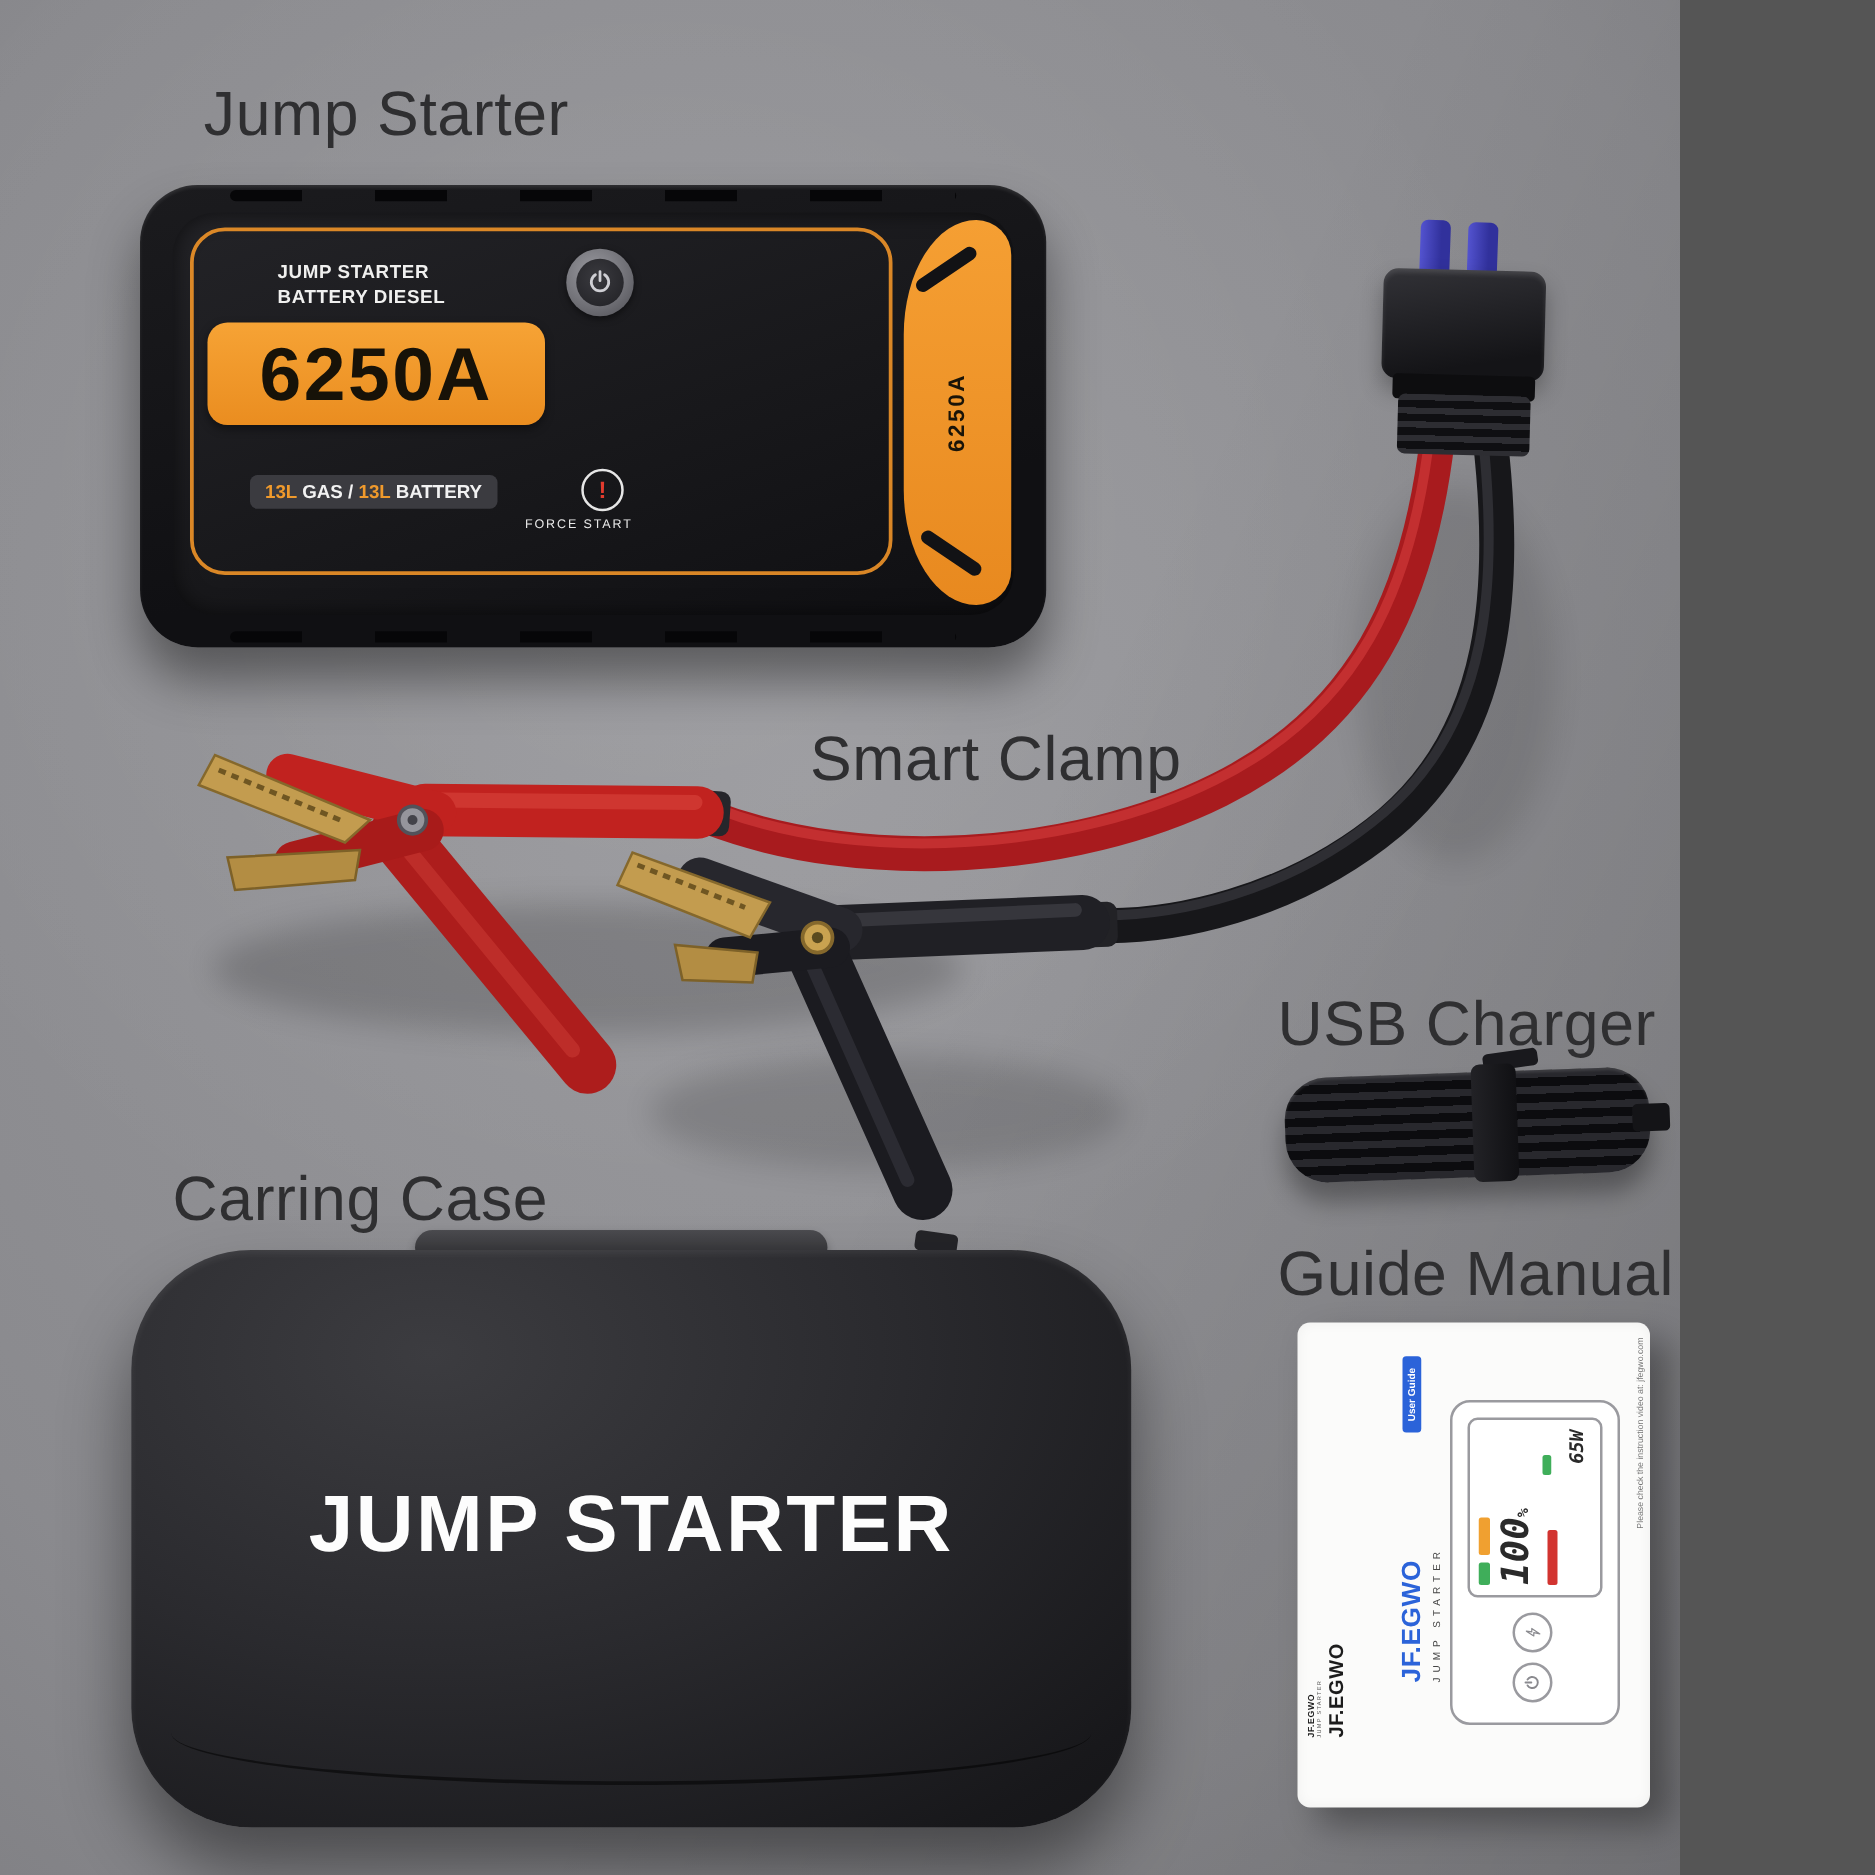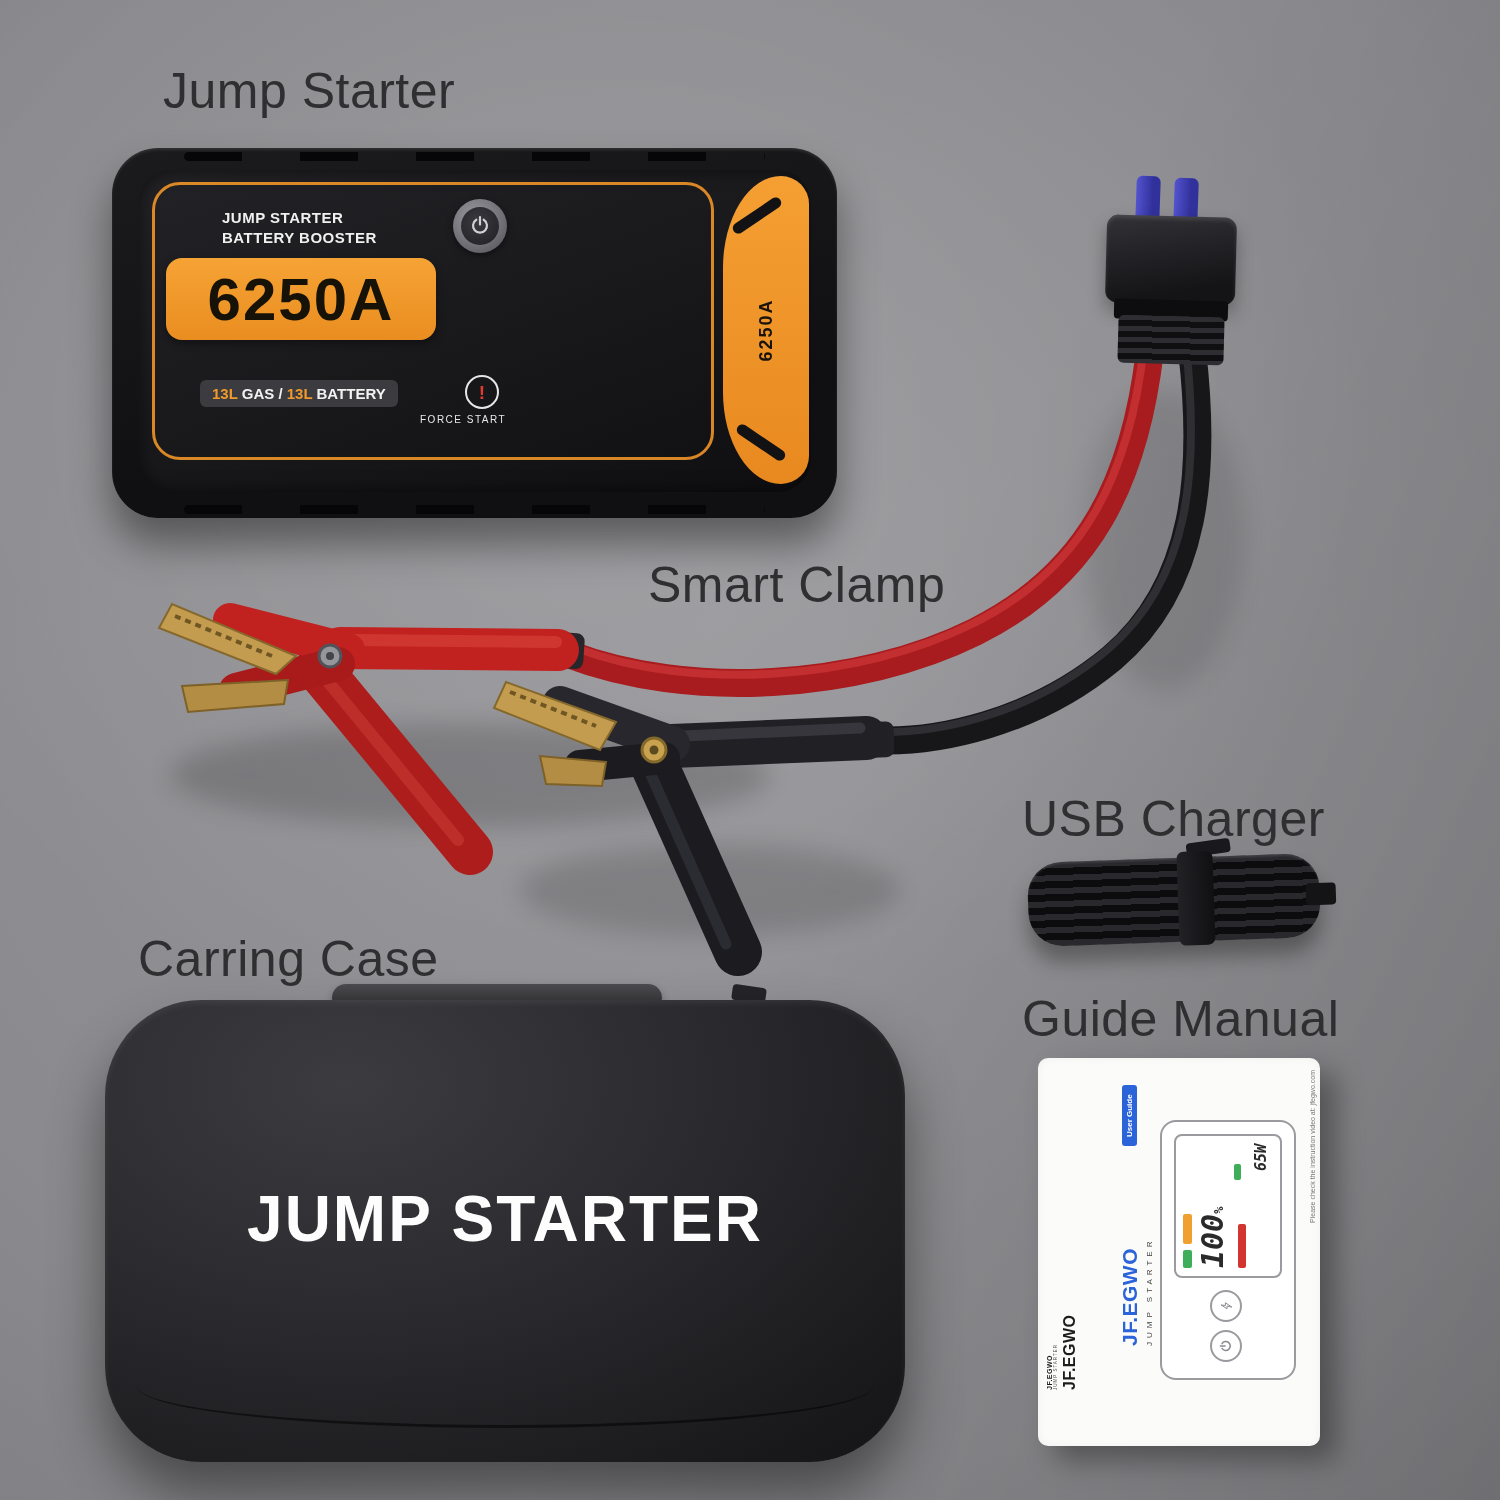--- a/index.html
+++ b/index.html
@@ -1,17 +1,17 @@
 <!DOCTYPE html>
 <html><head>
 <meta charset="utf-8">
 <style>
   html,body{margin:0;padding:0;background:#555;}
   #canvas{
-    position:relative;width:1500px;height:1500px;overflow:hidden;
+    position:relative;width:1344px;height:1500px;overflow:hidden;
     font-family:"Liberation Sans", sans-serif;
     background:
       radial-gradient(95% 80% at 40% 28%, rgba(255,255,255,0.10), rgba(255,255,255,0) 55%),
       linear-gradient(115deg, rgba(0,0,0,0) 55%, rgba(0,0,0,0.14) 100%),
       radial-gradient(140% 125% at 48% 42%, #97979b 0%, #8a8a8e 45%, #7a7a7e 70%, #5f5f63 100%);
   }
   .label{position:absolute;font-size:50px;color:#2f2f31;letter-spacing:.5px;z-index:6;white-space:nowrap;}
 
   
   .scene{position:absolute;left:0;top:0;z-index:3;pointer-events:none;}
@@ -113,21 +113,21 @@
   .m-watt{position:absolute;right:8px;bottom:10px;font-family:"DejaVu Sans Mono",monospace;font-style:italic;
     font-weight:bold;font-size:15px;color:#2a2a2a;}
   .m-note{position:absolute;left:30px;right:12px;bottom:4px;font-size:7px;color:#777;text-align:right;}
 </style>
 </head>
 <body>
 
 <div id="canvas">
 
   <div class="label" style="left:163px;top:62px;">Jump Starter</div>
-  <div class="label" style="left:648px;top:556px;">Smart Clamp</div>
+  <div class="label" style="left:648px;top:578px;">Smart Clamp</div>
   <div class="label" style="left:138px;top:930px;">Carring Case</div>
   <div class="label" style="left:1022px;top:790px;">USB Charger</div>
   <div class="label" style="left:1022px;top:990px;">Guide Manual</div>
 
   <svg class="scene" width="1500" height="1500" viewBox="0 0 1500 1500">
     <defs>
       <filter id="blur12" x="-40%" y="-40%" width="180%" height="180%">
           <feGaussianBlur stdDeviation="12"></feGaussianBlur>
         </filter>
     </defs>
@@ -183,21 +183,21 @@
     <div class="device-body"></div>
     <div class="device-face">
       <div class="face-outline"></div>
       <div class="band">
         <div class="slit s1"></div>
         <div class="slit s2"></div>
         <div class="side-amps">6250A</div>
       </div>
       <div class="brand">
         <div>JUMP STARTER</div>
-        <div>BATTERY BOOSTER</div>
+        <div>BATTERY DIESEL</div>
       </div>
       <div class="amps-badge">
         <span>6250A</span>
       </div>
       <div class="fuel"><span class="o">13L</span><span> GAS / </span><span class="o">13L</span><span> BATTERY</span></div>
       <div class="power-btn">
         <div class="inner">
           <svg width="22" height="22" viewBox="0 0 24 24">
             <path d="M8 5.2 a7.6 7.6 0 1 0 8 0 M12 2.4 v8" stroke="#cfcfd4" stroke-width="2.4" fill="none" stroke-linecap="round"></path>
           </svg>

